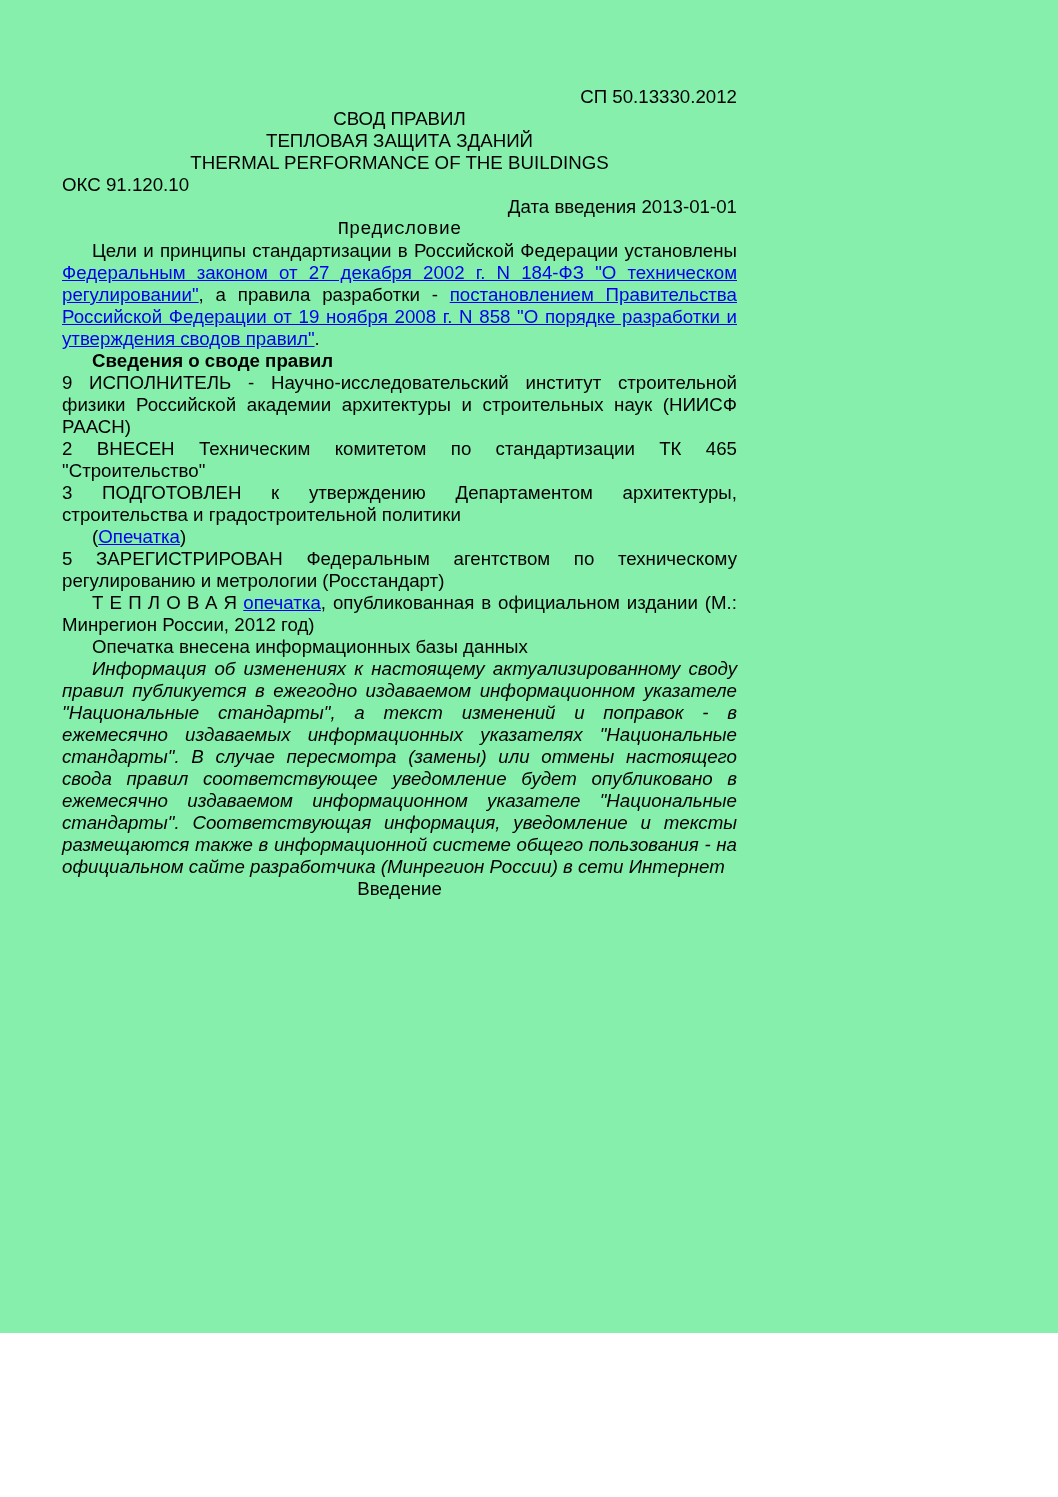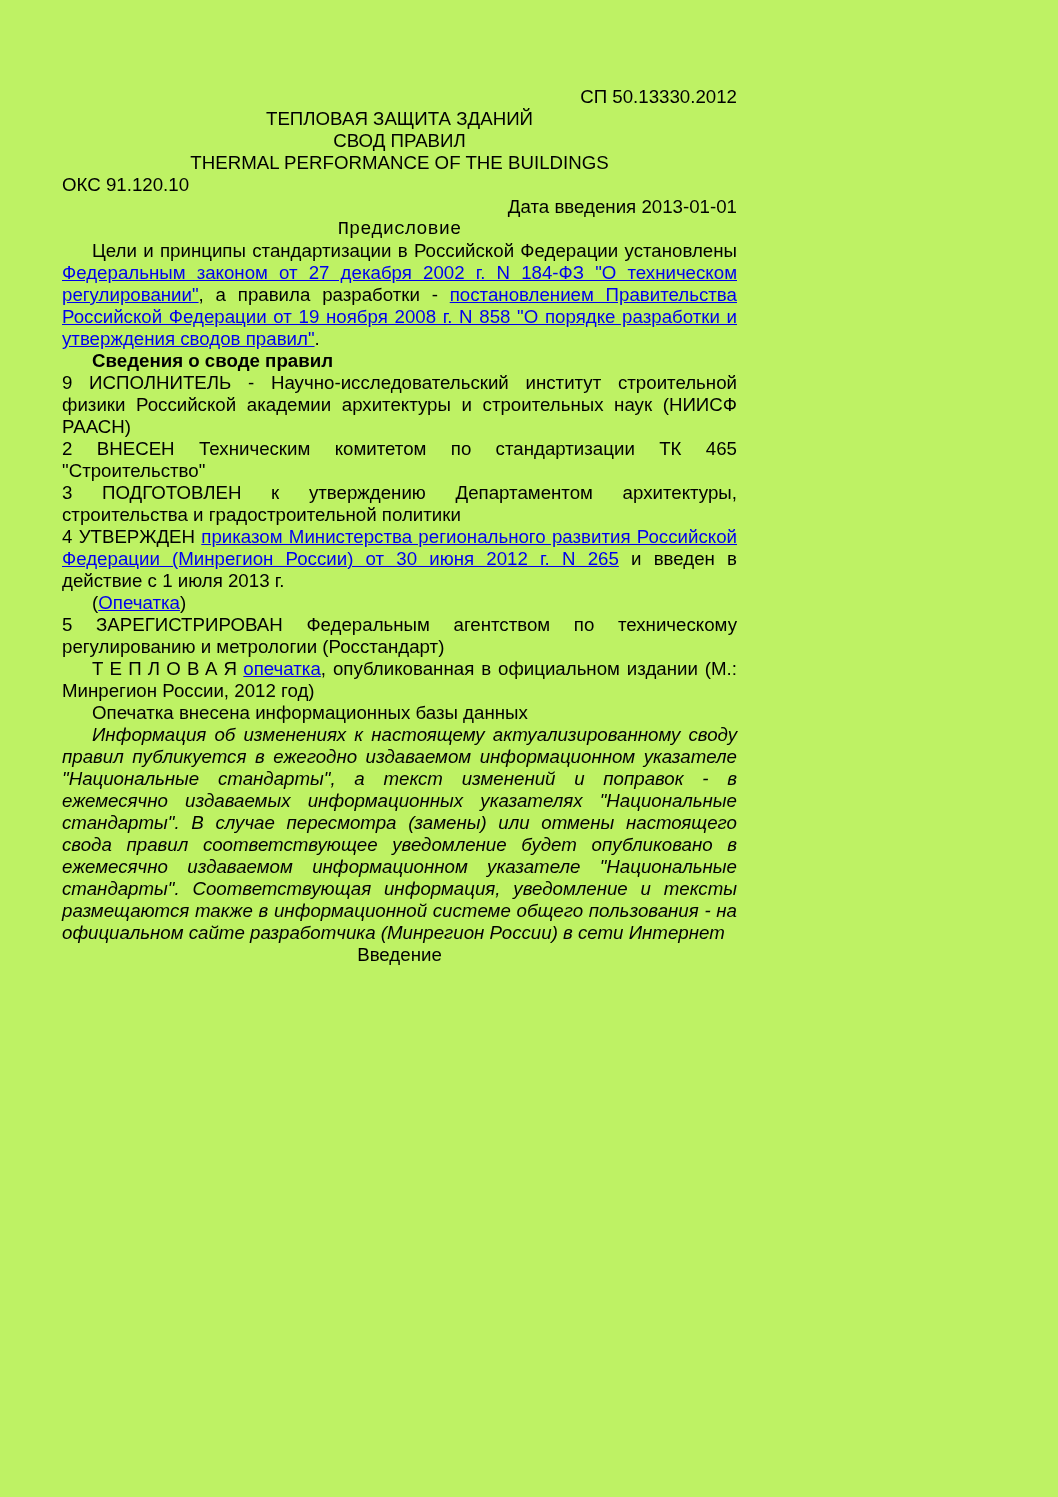--- a/index.html
+++ b/index.html
@@ -1,21 +1,21 @@
 <!DOCTYPE html>
 <html lang="ru"><head>
 <meta charset="utf-8">
 <style>
   html, body { margin: 0; padding: 0; background: #ffffff; }
 
   .page {
     position: relative;
     width: 1058px;
-    height: 1497px;
-    background: #bef264;
+    height: 1333px;
+    background: #86efac;
     box-sizing: border-box;
     padding: 86px 0 0 62px;
     overflow: hidden;
     font-family: "Liberation Sans", "DejaVu Sans", sans-serif;
     font-size: 18.7px;
     line-height: 22px;
     color: #000000;
   }
 
   .column { width: 675px; }
@@ -51,41 +51,40 @@
   .spaced { letter-spacing: 0.33em; }
 </style>
 </head>
 <body>
 
 <div class="page">
   <div class="column">
 
     <div class="doc-code">СП 50.13330.2012</div>
 
+    <div class="center t-kind">СВОД ПРАВИЛ</div>
     <div class="center t-ru">ТЕПЛОВАЯ ЗАЩИТА ЗДАНИЙ</div>
-    <div class="center t-kind">СВОД ПРАВИЛ</div>
     <div class="center t-en">THERMAL PERFORMANCE OF THE BUILDINGS</div>
 
 
     <div class="oks">ОКС 91.120.10</div>
     <div class="right date-line">Дата введения 2013-01-01</div>
 
     <div class="center preface-h">Предисловие</div>
 
     <p class="just ind p-goals"><span>Цели и принципы стандартизации в Российской Федерации установлены </span><a class="doc-link" href="#">Федеральным законом от 27 декабря 2002 г. N 184-ФЗ "О техническом регулировании"</a><span>, а правила разработки - </span><a class="doc-link" href="#">постановлением Правительства Российской Федерации от 19 ноября 2008 г. N 858 "О порядке разработки и утверждения сводов правил"</a><span>.</span></p>
 
     <p class="ind bold">Сведения о своде правил</p>
 
     <p class="just item">9 ИСПОЛНИТЕЛЬ - Научно-исследовательский институт строительной физики Российской академии архитектуры и строительных наук (НИИСФ РААСН)</p>
 
     <p class="just item">2 ВНЕСЕН Техническим комитетом по стандартизации ТК 465 "Строительство"</p>
 
     <p class="just item">3 ПОДГОТОВЛЕН к утверждению Департаментом архитектуры, строительства и градостроительной политики</p>
 
-    <p class="just item"><span>4 УТВЕРЖДЕН </span><a class="doc-link" href="#">приказом Министерства регионального развития Российской Федерации (Минрегион России) от 30 июня 2012 г. N 265</a><span> и введен в действие с 1 июля 2013 г.</span></p>
 
     <p class="ind"><span>(</span><a class="doc-link" href="#">Опечатка</a><span>)</span></p>
 
     <p class="just item">5 ЗАРЕГИСТРИРОВАН Федеральным агентством по техническому регулированию и метрологии (Росстандарт)</p>
 
     <p class="just ind"><span class="spaced">ТЕПЛОВАЯ</span><a class="doc-link" href="#">опечатка</a><span>, опубликованная в официальном издании (М.: Минрегион России, 2012 год)</span></p>
 
     <p class="ind err-src">Опечатка внесена информационных базы данных</p>
 
     <p class="just ind italic">Информация об изменениях к настоящему актуализированному своду правил публикуется в ежегодно издаваемом информационном указателе "Национальные стандарты", а текст изменений и поправок - в ежемесячно издаваемых информационных указателях "Национальные стандарты". В случае пересмотра (замены) или отмены настоящего свода правил соответствующее уведомление будет опубликовано в ежемесячно издаваемом информационном указателе "Национальные стандарты". Соответствующая информация, уведомление и тексты размещаются также в информационной системе общего пользования - на официальном сайте разработчика (Минрегион России) в сети Интернет</p>

